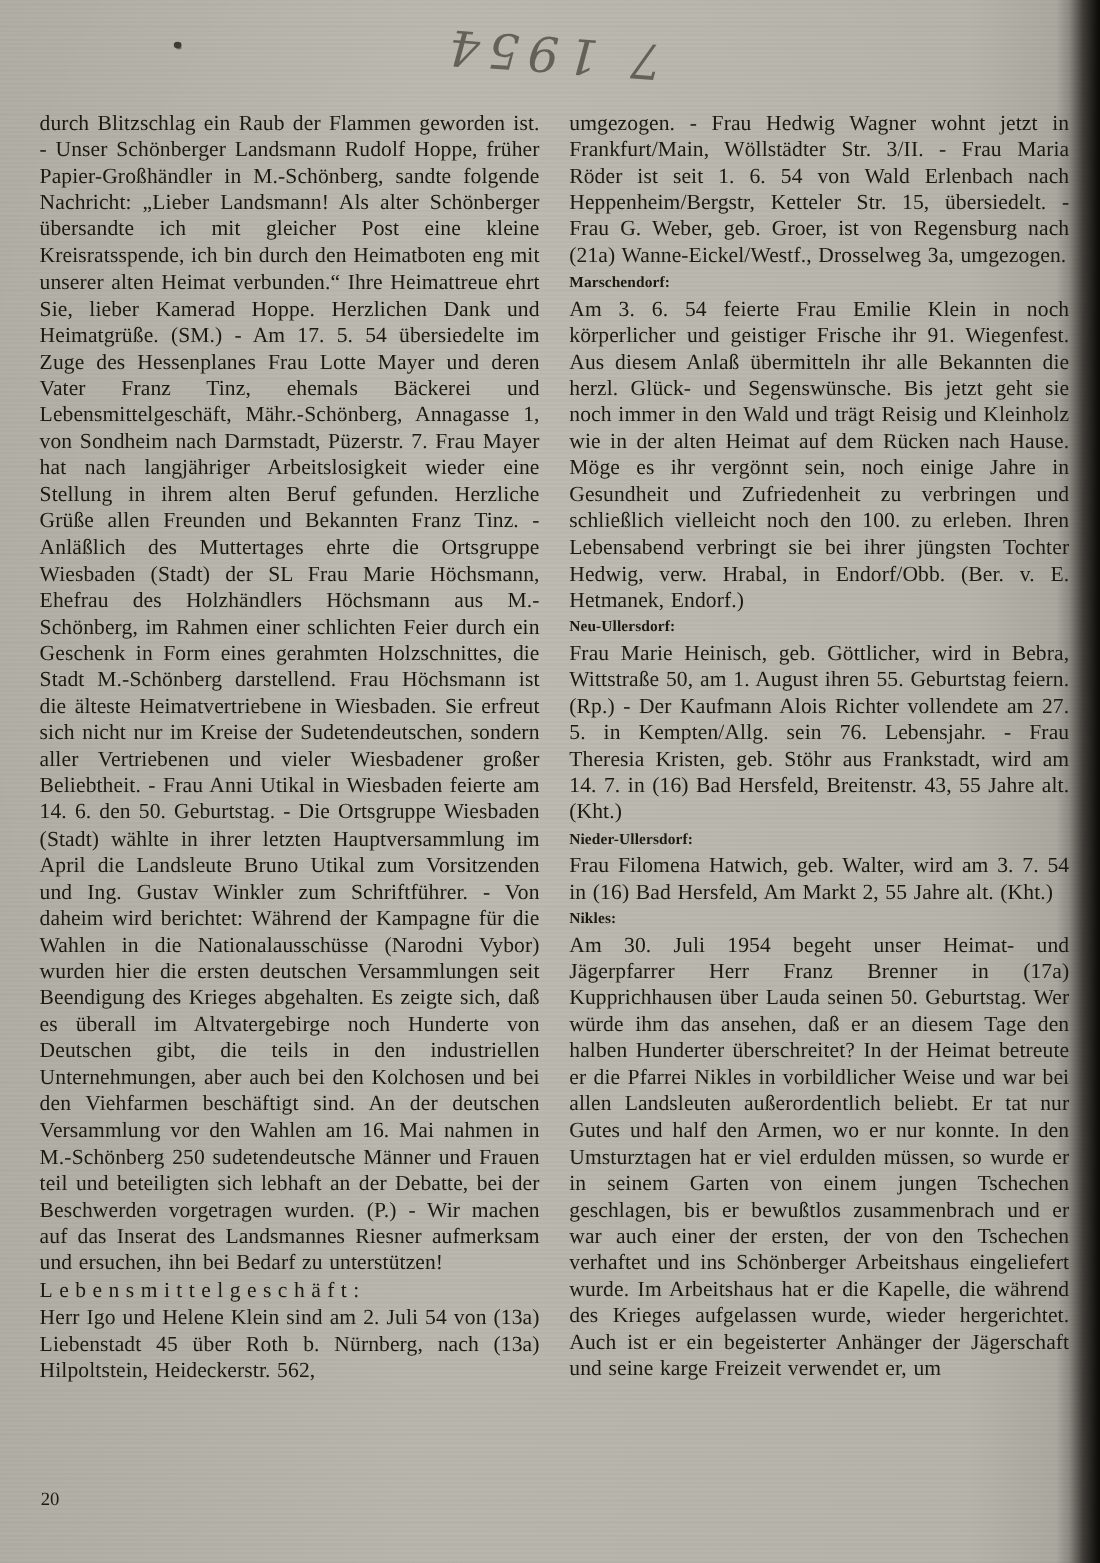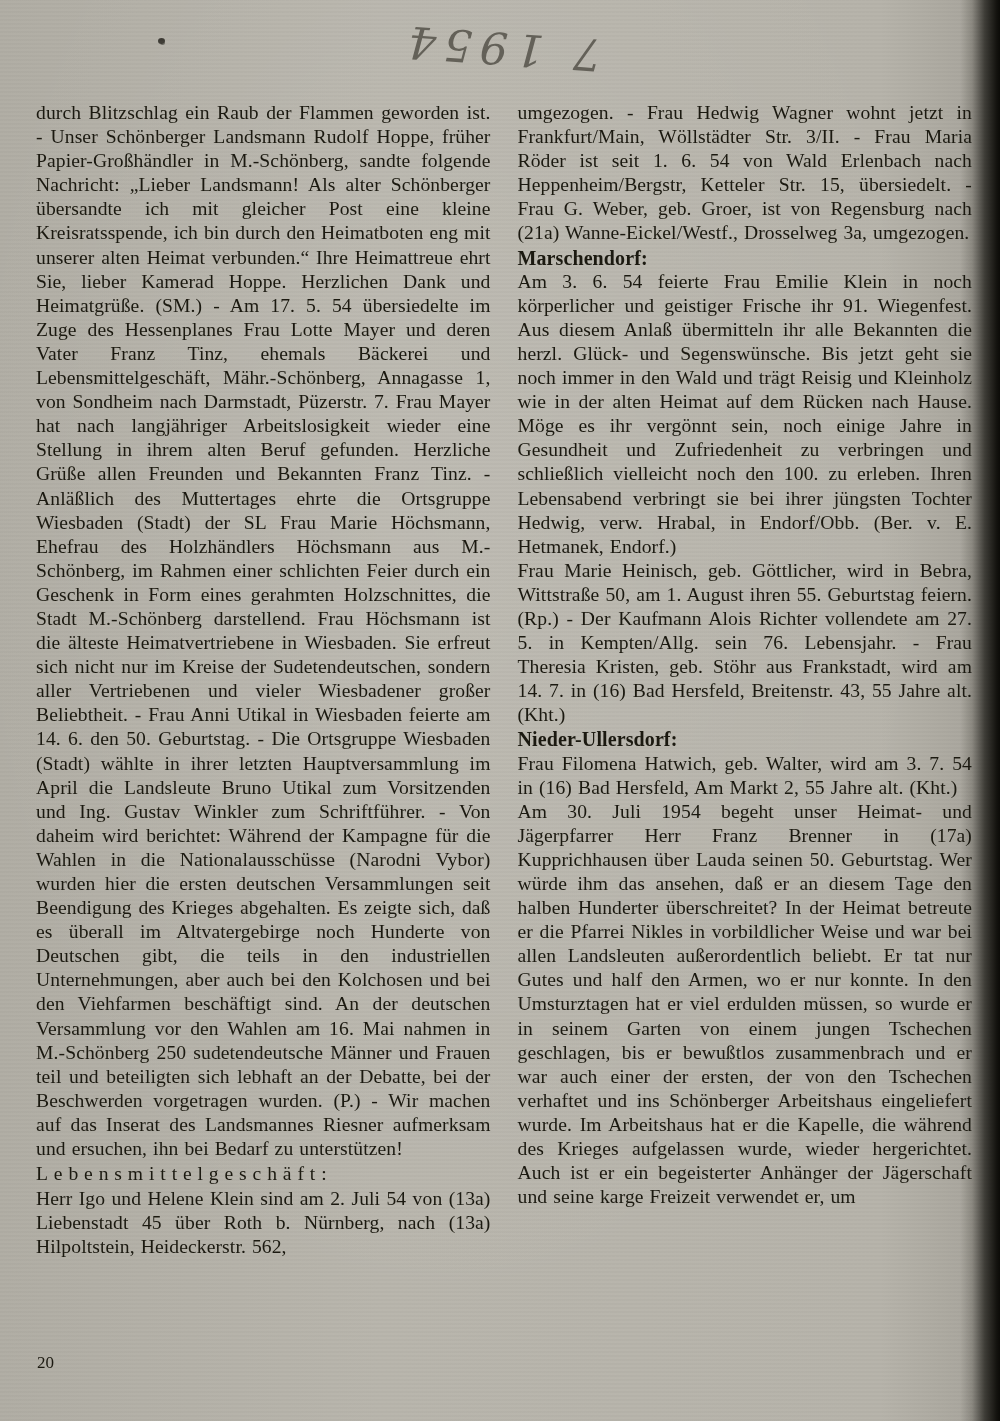--- a/index.html
+++ b/index.html
@@ -82,21 +82,21 @@
     line-height: 24.1px;
     text-align: justify;
     letter-spacing: 0.1px;
     word-spacing: 1px;
   }
   .para {
     margin: 0;
   }
   .section-heading {
     margin: 0;
-    font-size: 20px;
+    font-size: 14px;
     line-height: 24.1px;
     font-weight: bold;
     text-align: left;
   }
   .spaced-heading {
     margin: 0;
     font-size: 19.6px;
     line-height: 26px;
     letter-spacing: 0.3em;
     text-align: left;
@@ -128,25 +128,27 @@
       <p class="spaced-heading">Lebensmittelgeschäft:</p>
       <p class="para">Herr Igo und Helene Klein sind am 2. Juli 54 von (13a) Liebenstadt 45 über Roth b. Nürnberg, nach (13a) Hilpoltstein, Heideckerstr. 562,</p>
     </div>
 
     <div class="col">
       <p class="para">umgezogen. - Frau Hedwig Wagner wohnt jetzt in Frankfurt/Main, Wöllstädter Str. 3/II. - Frau Maria Röder ist seit 1. 6. 54 von Wald Erlenbach nach Heppenheim/Bergstr, Ketteler Str. 15, übersiedelt. - Frau G. Weber, geb. Groer, ist von Regensburg nach (21a) Wanne-Eickel/Westf., Drosselweg 3a, umgezogen.</p>
 
       <h3 class="section-heading">Marschendorf:</h3>
       <p class="para">Am 3. 6. 54 feierte Frau Emilie Klein in noch körperlicher und geistiger Frische ihr 91. Wiegenfest. Aus diesem Anlaß übermitteln ihr alle Bekannten die herzl. Glück- und Segenswünsche. Bis jetzt geht sie noch immer in den Wald und trägt Reisig und Kleinholz wie in der alten Heimat auf dem Rücken nach Hause. Möge es ihr vergönnt sein, noch einige Jahre in Gesundheit und Zufriedenheit zu verbringen und schließlich vielleicht noch den 100. zu erleben. Ihren Lebensabend verbringt sie bei ihrer jüngsten Tochter Hedwig, verw. Hrabal, in Endorf/Obb. (Ber. v. E. Hetmanek, Endorf.)</p>
 
+      <h3 class="section-heading">Neu-Ullersdorf:</h3>
       <p class="para">Frau Marie Heinisch, geb. Göttlicher, wird in Bebra, Wittstraße 50, am 1. August ihren 55. Geburtstag feiern. (Rp.) - Der Kaufmann Alois Richter vollendete am 27. 5. in Kempten/Allg. sein 76. Lebensjahr. - Frau Theresia Kristen, geb. Stöhr aus Frankstadt, wird am 14. 7. in (16) Bad Hersfeld, Breitenstr. 43, 55 Jahre alt. (Kht.)</p>
 
       <h3 class="section-heading">Nieder-Ullersdorf:</h3>
       <p class="para">Frau Filomena Hatwich, geb. Walter, wird am 3. 7. 54 in (16) Bad Hersfeld, Am Markt 2, 55 Jahre alt. (Kht.)</p>
 
+      <h3 class="section-heading">Nikles:</h3>
       <p class="para">Am 30. Juli 1954 begeht unser Heimat- und Jägerpfarrer Herr Franz Brenner in (17a) Kupprichhausen über Lauda seinen 50. Geburtstag. Wer würde ihm das ansehen, daß er an diesem Tage den halben Hunderter überschreitet? In der Heimat betreute er die Pfarrei Nikles in vorbildlicher Weise und war bei allen Landsleuten außerordentlich beliebt. Er tat nur Gutes und half den Armen, wo er nur konnte. In den Umsturztagen hat er viel erdulden müssen, so wurde er in seinem Garten von einem jungen Tschechen geschlagen, bis er bewußtlos zusammenbrach und er war auch einer der ersten, der von den Tschechen verhaftet und ins Schönberger Arbeitshaus eingeliefert wurde. Im Arbeitshaus hat er die Kapelle, die während des Krieges aufgelassen wurde, wieder hergerichtet. Auch ist er ein begeisterter Anhänger der Jägerschaft und seine karge Freizeit verwendet er, um</p>
     </div>
 
   </div>
 
   <div class="page-number">20</div>
 
   <div class="scan-edge-right"></div>
 
 </div>

